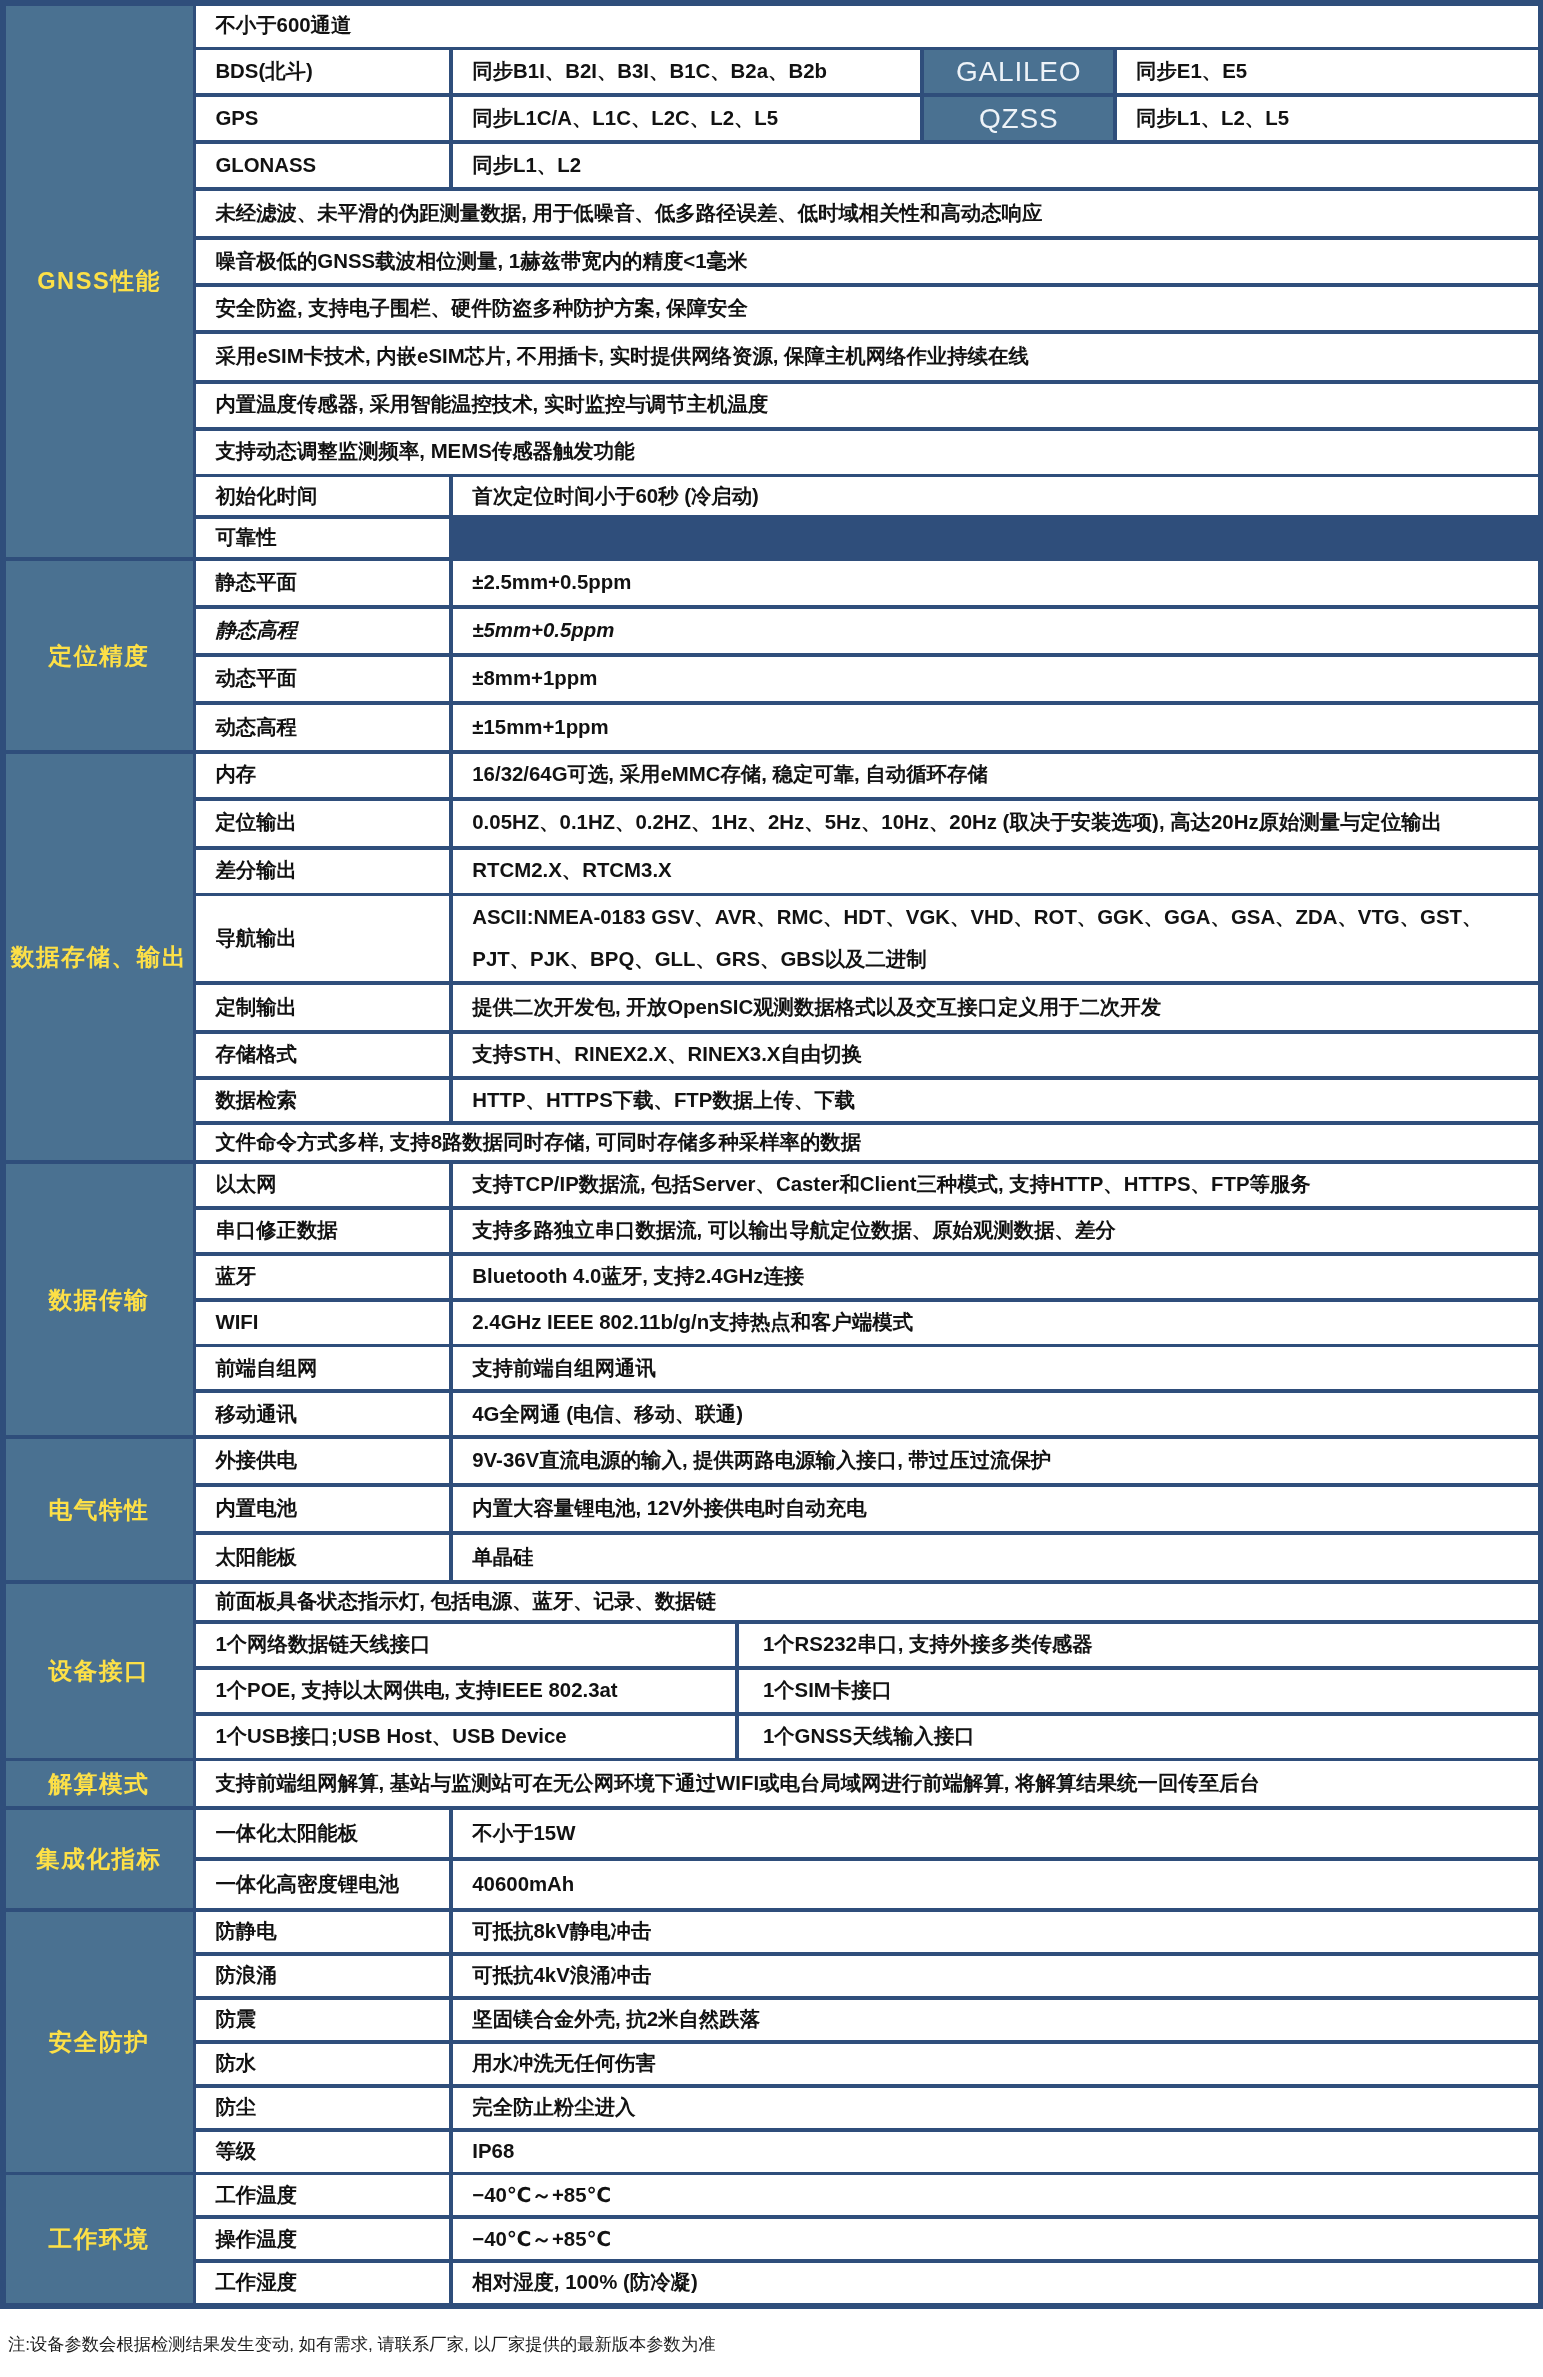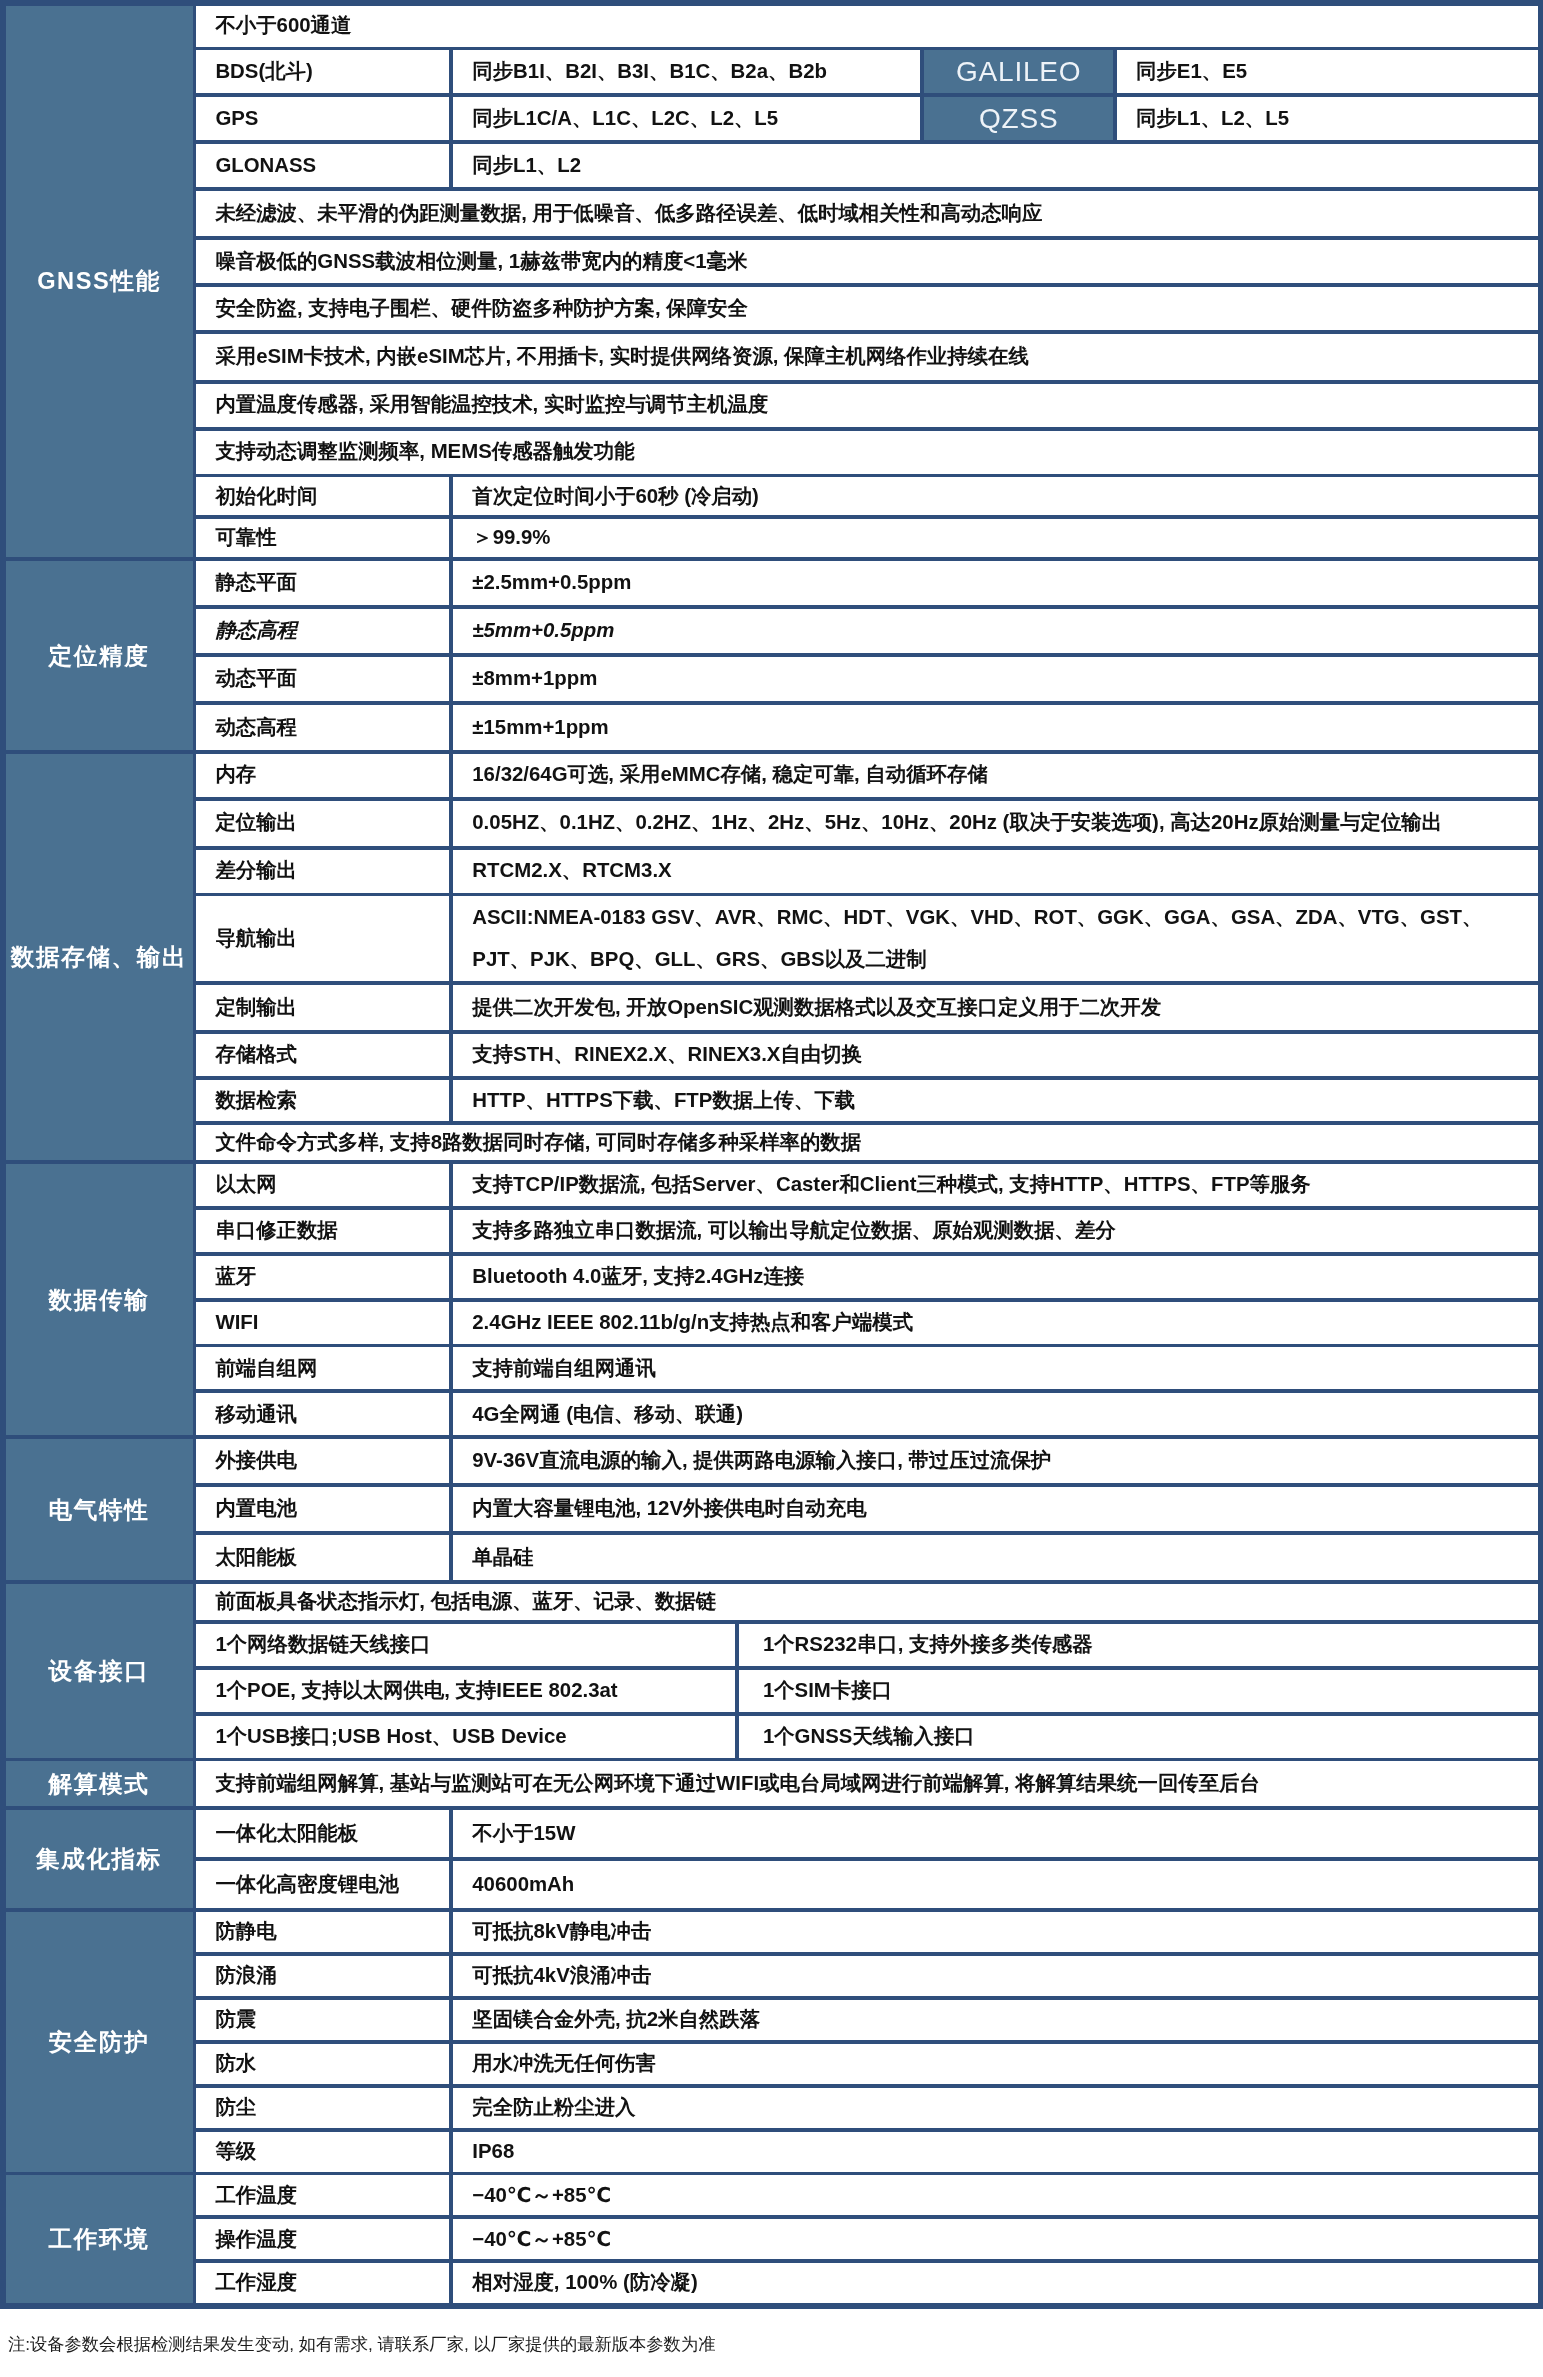--- a/index.html
+++ b/index.html
@@ -15,21 +15,21 @@
     background:#2f4e7b;           
     padding:5.5px;
     display:flex;
     flex-direction:column;
     gap:3.9px;
   }
   .spec-section{display:flex;gap:3.9px;}
   .side-cell{
     flex:none;width:187px;
     background:#4a7191;
-    color:#ffffff;
+    color:#fde047;
     display:flex;align-items:center;justify-content:center;
     font-size:23.6px;font-weight:600;letter-spacing:1.6px;
     text-align:center;
   }
   .rows{flex:1;display:flex;flex-direction:column;gap:3.9px;min-width:0;}
   .spec-row{display:flex;gap:3.9px;min-width:0;}
   .cell{
     background:#ffffff;
     display:flex;align-items:center;
     padding:0 11px 0 19px;
@@ -99,21 +99,20 @@
         </div>
         <div class="spec-row" style="height: 43px;">
           <div class="cell full">支持动态调整监测频率, MEMS传感器触发功能</div>
         </div>
         <div class="spec-row" style="height: 38px;">
           <div class="cell key">初始化时间</div>
           <div class="cell val">首次定位时间小于60秒 (冷启动)</div>
         </div>
         <div class="spec-row" style="height: 38px;">
           <div class="cell key">可靠性</div>
-          <div class="cell val">＞99.9%</div>
         </div>
       </div>
     </div>
     <div class="spec-section">
       <div class="side-cell">定位精度</div>
       <div class="rows">
         <div class="spec-row" style="height: 44px;">
           <div class="cell key">静态平面</div>
           <div class="cell val">±2.5mm+0.5ppm</div>
         </div>

